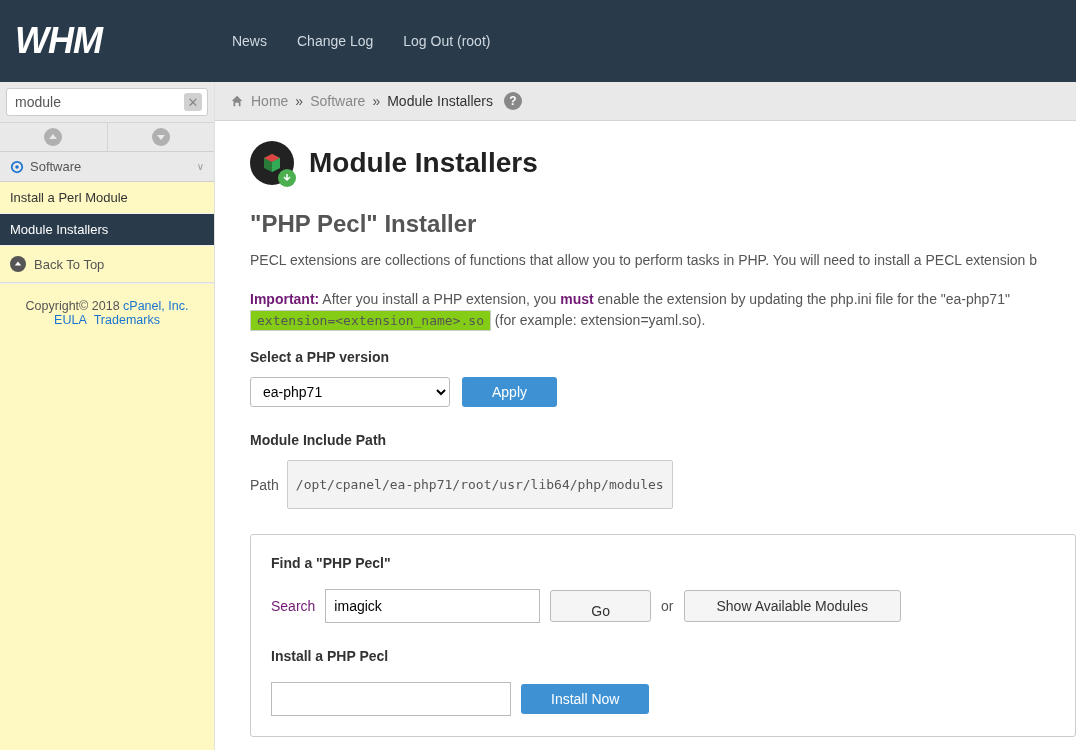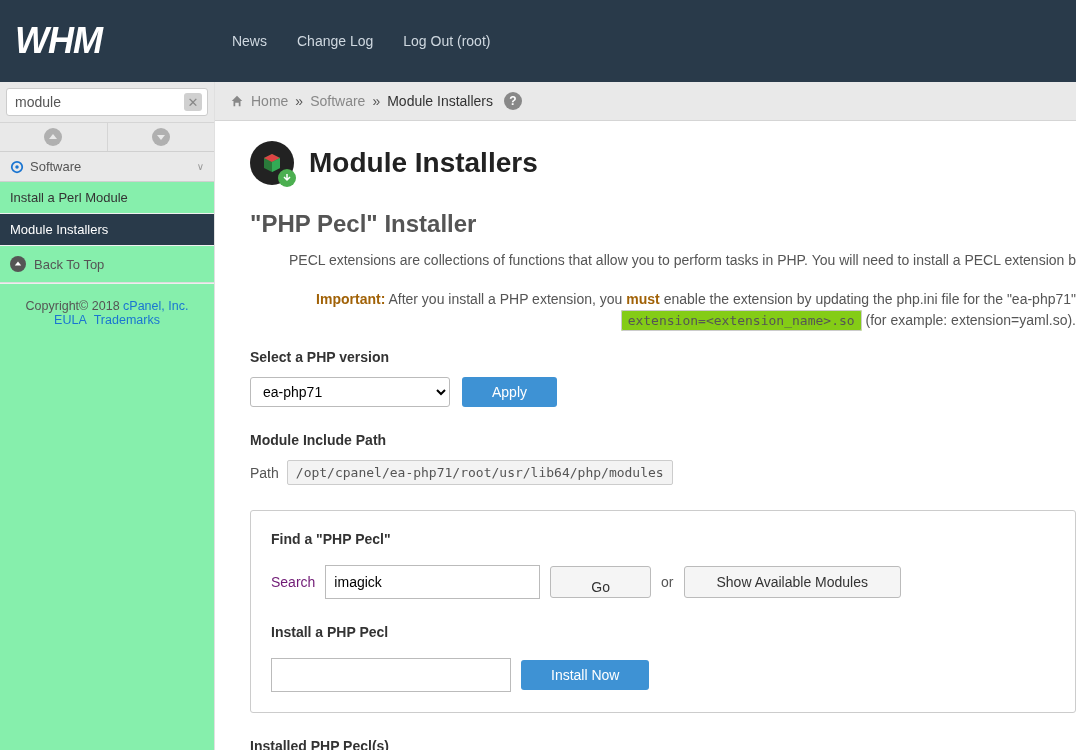--- a/index.html
+++ b/index.html
@@ -5,21 +5,21 @@
 * { margin: 0; padding: 0; box-sizing: border-box; }
 body { font-family: -apple-system, BlinkMacSystemFont, "Segoe UI", Helvetica, Arial, sans-serif; font-size: 14px; color: #333; background: #fff; }
 
 .top-bar { background: #293a4a; height: 82px; display: flex; align-items: center; padding: 0 15px; }
 .logo { color: #fff; font-size: 36px; font-weight: 900; font-style: italic; letter-spacing: -1px; margin-right: 130px; }
 .top-nav { display: flex; gap: 30px; }
 .top-nav a { color: #cfd8e0; text-decoration: none; font-size: 14px; }
 
 .container { display: flex; height: calc(100vh - 82px); }
 
-.sidebar { width: 215px; background: #86efac; border-right: 1px solid #e0e0e0; display: flex; flex-direction: column; }
+.sidebar { width: 215px; background: #fef9c3; border-right: 1px solid #e0e0e0; display: flex; flex-direction: column; }
 .search-row { background: #e9e9e9; padding: 6px; position: relative; }
 .search-input { width: 100%; height: 28px; border: 1px solid #ccc; border-radius: 3px; padding: 0 30px 0 8px; font-size: 14px; color: #555; }
 .search-clear { position: absolute; right: 12px; top: 50%; transform: translateY(-50%); width: 18px; height: 18px; background: #d0d0d0; border-radius: 3px; display: flex; align-items: center; justify-content: center; color: #888; font-size: 13px; cursor: pointer; }
 
 .arrow-row { background: #e9e9e9; display: flex; border-top: 1px solid #d5d5d5; }
 .arrow-btn { flex: 1; height: 28px; display: flex; align-items: center; justify-content: center; border-right: 1px solid #d5d5d5; cursor: pointer; }
 .arrow-btn:last-child { border-right: none; }
 .arrow-circle { width: 18px; height: 18px; background: #b0b0b0; border-radius: 50%; display: flex; align-items: center; justify-content: center; }
 .arrow-circle svg { width: 10px; height: 10px; fill: #e9e9e9; }
 
@@ -46,32 +46,32 @@
 
 .content { padding: 20px 0 20px 35px; }
 
 .page-title-row { display: flex; align-items: center; gap: 15px; margin-bottom: 25px; }
 .page-icon { width: 44px; height: 44px; position: relative; }
 .page-icon-bg { width: 44px; height: 44px; background: #222; border-radius: 50%; display: flex; align-items: center; justify-content: center; }
 .page-icon-badge { position: absolute; bottom: -2px; right: -2px; width: 18px; height: 18px; background: #4caf50; border-radius: 50%; display: flex; align-items: center; justify-content: center; }
 .page-title { font-size: 28px; font-weight: bold; color: #222; }
 
 .sub-title { font-size: 24px; font-weight: bold; color: #555; margin-bottom: 12px; }
-.desc { color: #555; margin-bottom: 18px; line-height: 1.5; text-align: right; }
-.desc strong { color: #a16207; }
+.desc { color: #555; margin-bottom: 18px; line-height: 1.5; }
+.desc strong { color: #701a75; }
 .code-inline { background: #84cc16; border: 1px solid #ccc; padding: 2px 6px; font-family: monospace; font-size: 13px; border-radius: 2px; }
 
 .label-bold { font-weight: bold; color: #333; margin-bottom: 12px; display: block; }
 
 .select-row { display: flex; gap: 12px; margin-bottom: 25px; }
 .php-select { width: 200px; height: 30px; border: 1px solid #bbb; border-radius: 3px; padding: 0 8px; font-size: 14px; background: #fff; }
 .btn-primary { background: #3e92d4; color: #fff; border: none; border-radius: 3px; padding: 0 30px; height: 30px; font-size: 14px; cursor: pointer; }
 
 .path-row { display: flex; align-items: center; gap: 8px; margin-bottom: 25px; color: #555; }
-.path-box { background: #f3f3f3; border: 1px solid #ccc; padding: 4px 8px; font-family: monospace; font-size: 13px; border-radius: 2px; }
+.path-box { background: #f3f3f3; border: 1px solid #ccc; padding: 16px 8px; font-family: monospace; font-size: 13px; border-radius: 2px; }
 
 .find-box { border: 1px solid #ccc; border-radius: 3px; padding: 20px; margin-bottom: 25px; }
 .find-title { font-weight: bold; margin-bottom: 18px; color: #333; }
 .find-row { display: flex; align-items: center; gap: 10px; margin-bottom: 25px; }
 .find-row label { color: #701a75; }
 .text-input { height: 30px; border: 1px solid #bbb; padding: 16px 8px; font-size: 14px; }
 .text-input.search-field { width: 215px; }
 .text-input.install-field { width: 240px; }
 .btn-secondary { background: #f5f5f5; border: 1px solid #bbb; border-radius: 3px; padding: 12px 40px; height: 32px; font-size: 14px; cursor: pointer; color: #333; }
 .or-text { color: #555; }

